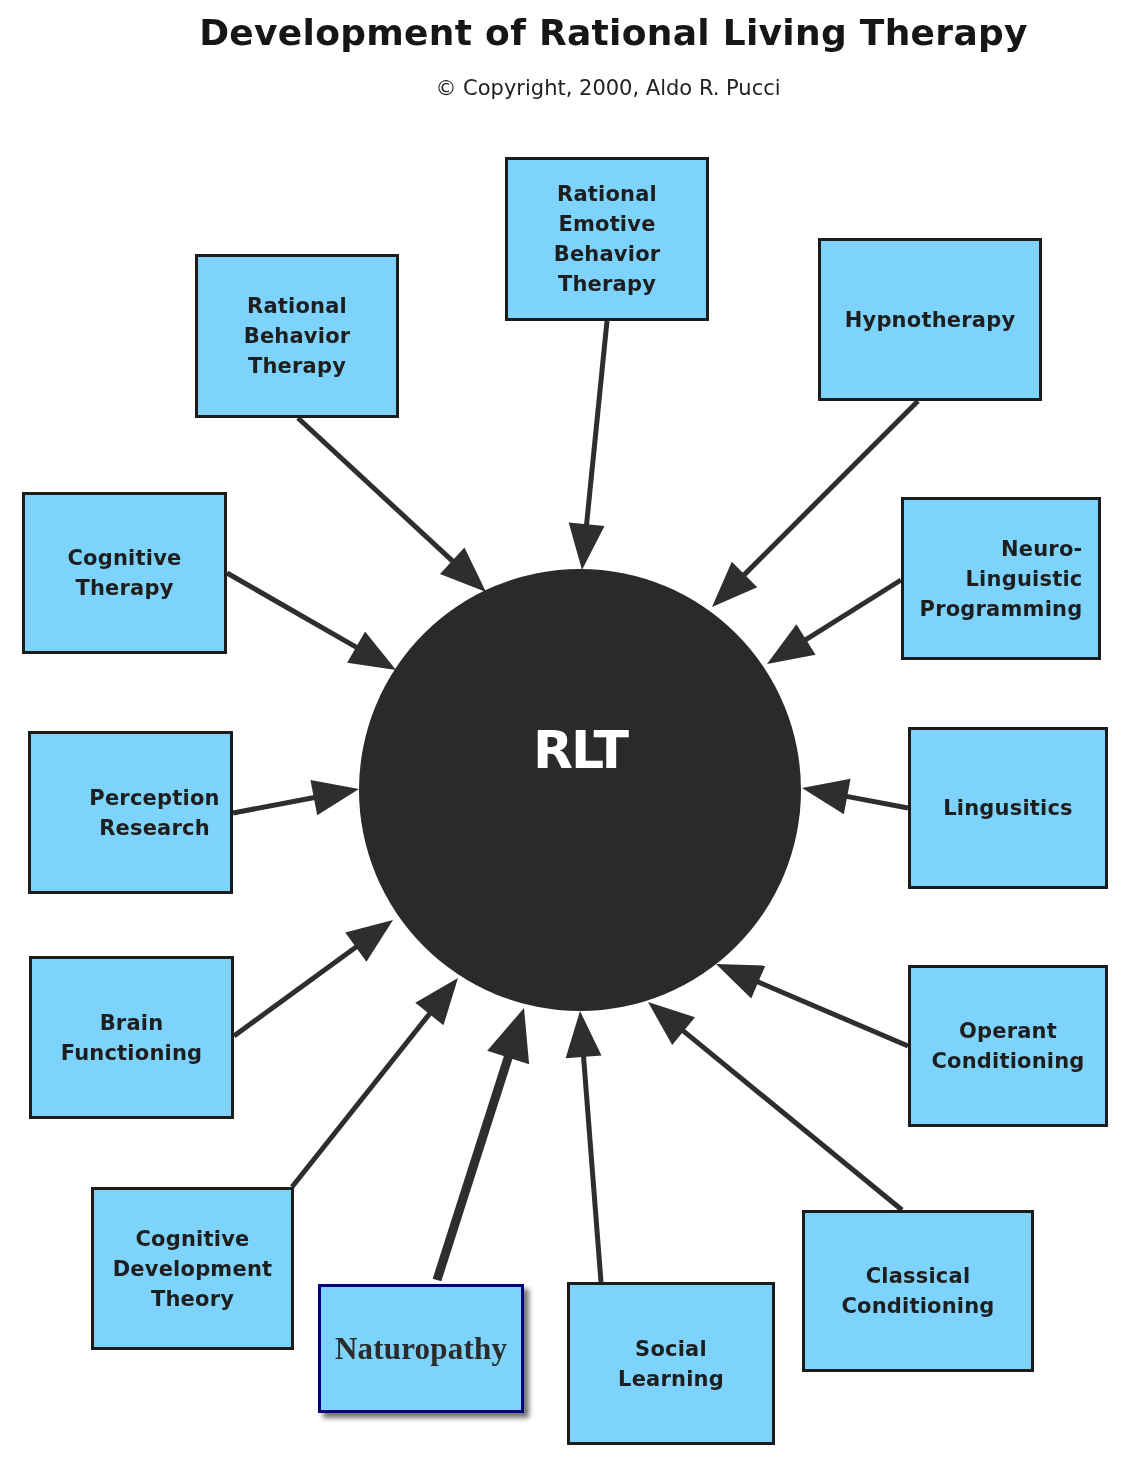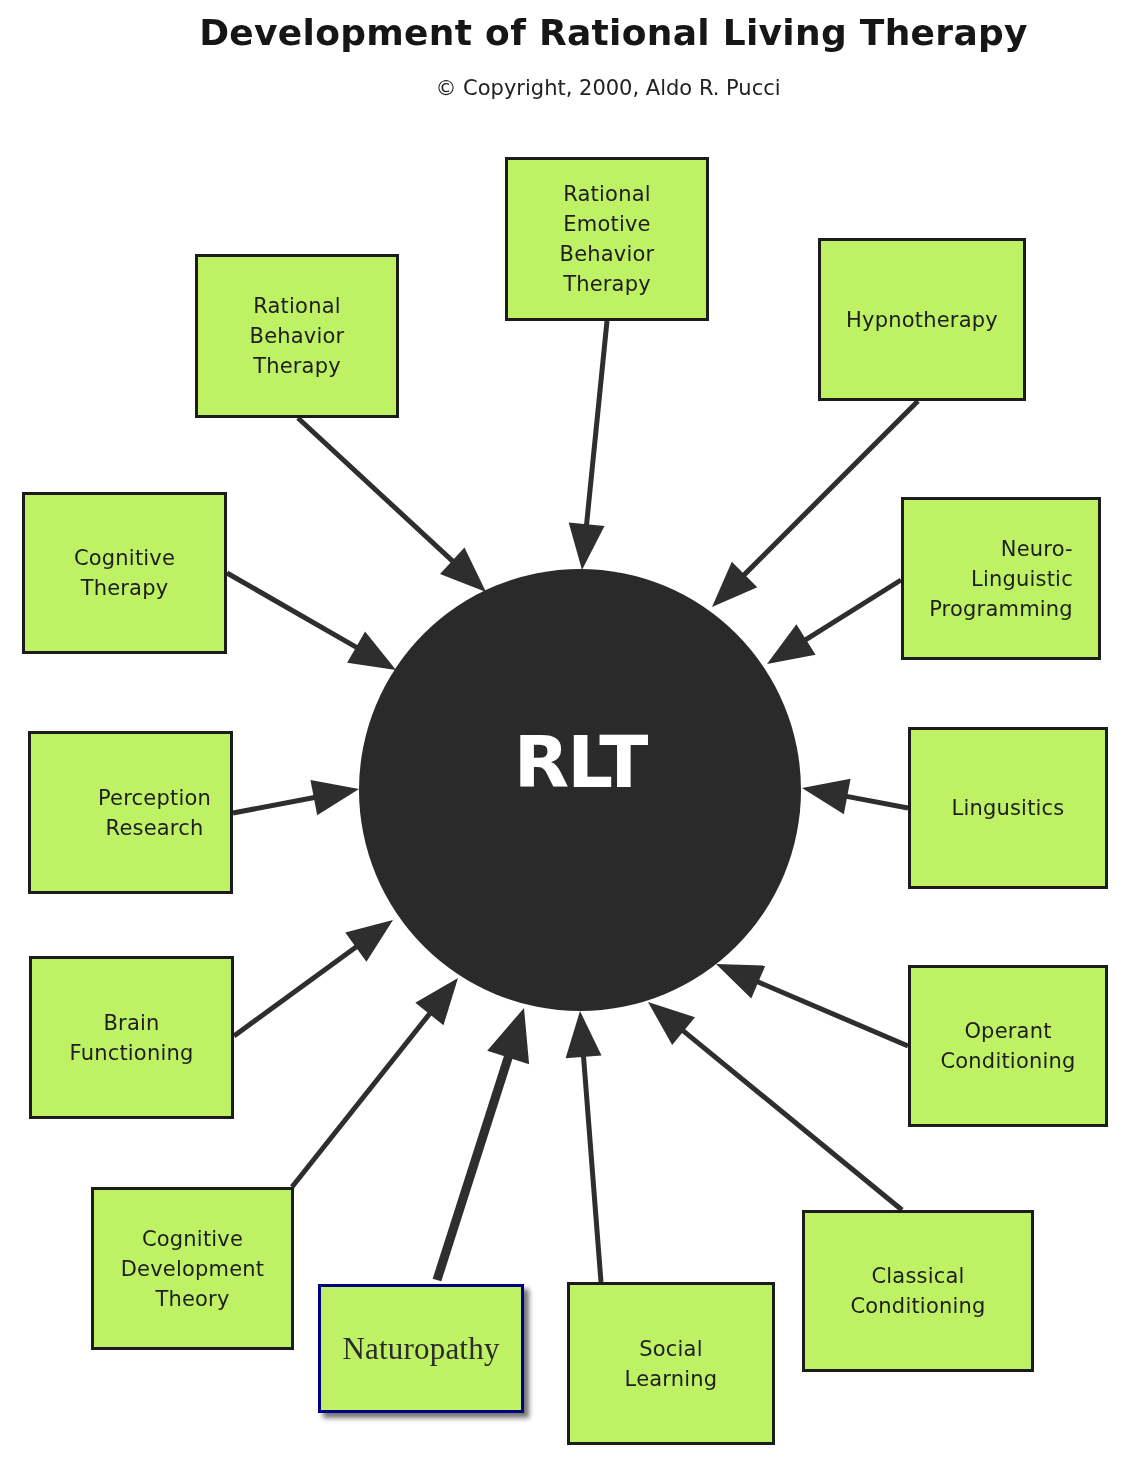--- a/index.html
+++ b/index.html
@@ -3,28 +3,28 @@
   <meta charset="utf-8">
   <style>
     html, body { margin: 0; padding: 0; background: #ffffff; }
     body { width: 1137px; height: 1473px; position: relative; overflow: hidden;
            font-family: "DejaVu Sans", sans-serif; color: #1a1a1a; }
     .title { position: absolute; left: 0; width: 1227px; top: 12px; text-align: center;
              font-size: 36px; font-weight: 600; letter-spacing: 0.3px; color: #161616; }
     .subtitle { position: absolute; left: 0; width: 1216px; top: 76px; text-align: center;
                 font-size: 21px; color: #222; }
     svg.canvas { position: absolute; left: 0; top: 0; }
-    .box { position: absolute; box-sizing: border-box; border: 3px solid #1c1c1c; background: #bef264;
+    .box { position: absolute; box-sizing: border-box; border: 3px solid #1c1c1c; background: #7dd3fc;
            display: flex; align-items: center; justify-content: center; text-align: center;
            font-size: 21px; line-height: 30px; color: #1e1e1e; white-space: pre-line;
-           letter-spacing: 0.2px; }
+           letter-spacing: 0.2px; font-weight: bold; }
     .box.highlight { border: 3px solid #000080; font-family: "Liberation Serif", serif;
                      font-size: 31px; color: #2b2b2b; box-shadow: 5px 5px 5px rgba(0,0,0,0.55); }
     .hub-label { position: absolute; left: 360px; top: 720px; width: 440px; text-align: center;
-                 font-size: 72px; font-weight: 700; color: #ffffff; letter-spacing: -2px; }
+                 font-size: 52px; font-weight: 700; color: #ffffff; letter-spacing: -2px; }
   </style>
 </head>
 <body>
 
 <div class="title">Development of Rational Living Therapy</div>
 <div class="subtitle">© Copyright, 2000, Aldo R. Pucci</div>
 
 <svg class="canvas" width="1137" height="1473">
   <circle cx="580" cy="790" r="221" fill="#2a2a2a"></circle>
   <g id="arrows">
@@ -56,21 +56,21 @@
       <polygon points="486,592 440.0138366754543,573.9646795789982 464.4669204670463,547.5441062869332" fill="#2e2e2e"></polygon>
     </g>
 </svg>
 
 <div class="hub-label">RLT</div>
 
 <div class="box" style="left:505px;top:157px;width:204px;height:164px;">Rational
 Emotive
 Behavior
 Therapy</div>
-<div class="box" style="left:818px;top:238px;width:208px;height:163px;">Hypnotherapy</div>
+<div class="box" style="left:818px;top:238px;width:224px;height:163px;">Hypnotherapy</div>
 <div class="box" style="left:901px;top:497px;width:200px;height:163px;text-align:right;">Neuro-
 Linguistic
 Programming</div>
 <div class="box" style="left:908px;top:727px;width:200px;height:162px;">Lingusitics</div>
 <div class="box" style="left:908px;top:965px;width:200px;height:162px;">Operant
 Conditioning</div>
 <div class="box" style="left:802px;top:1210px;width:232px;height:162px;">Classical
 Conditioning</div>
 <div class="box" style="left:567px;top:1282px;width:208px;height:163px;">Social
 Learning</div>

